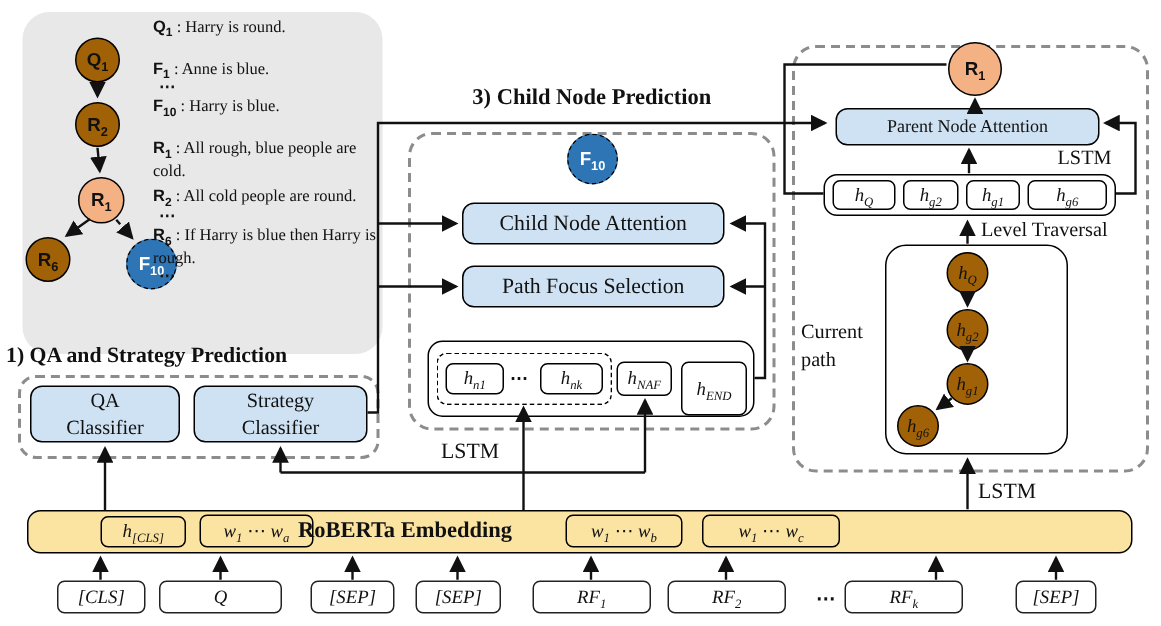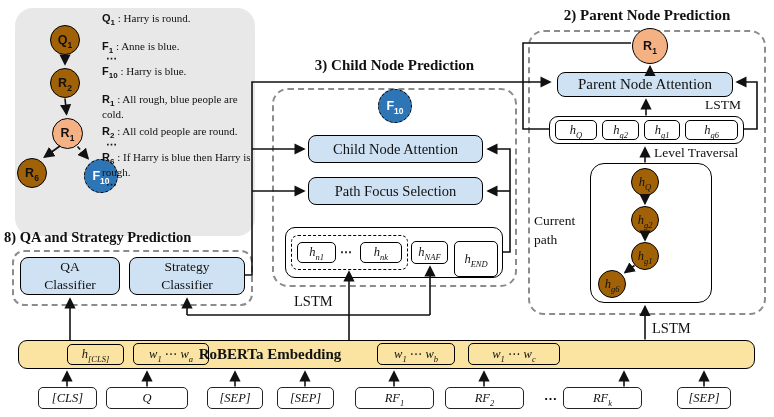--- a/index.html
+++ b/index.html
@@ -73,21 +73,21 @@
     <p><b class="lbl"><span>F</span><sub>1</sub></b><span> : Anne is blue.</span></p>
     <p class="dotline">⋯</p>
     <p class="gap"><b class="lbl"><span>F</span><sub>10</sub></b><span> : Harry is blue.</span></p>
     <p><b class="lbl"><span>R</span><sub>1</sub></b><span> : All rough, blue people are cold.</span></p>
     <p><b class="lbl"><span>R</span><sub>2</sub></b><span> : All cold people are round.</span></p>
     <p class="dotline">⋯</p>
     <p><b class="lbl"><span>R</span><sub>6</sub></b><span> : If Harry is blue then Harry is rough.</span></p>
     <p class="dotline">⋯</p>
   </div>
 
-  <div class="abs title" style="left:4px;top:229px;font-size:14.5px;">8) QA and Strategy Prediction</div>
+  <div class="abs title" style="left:4px;top:229px;font-size:14.5px;">1) QA and Strategy Prediction</div>
   <div class="abs dashedbox" style="left:12px;top:250px;width:241px;height:56px;border-radius:12px;"></div>
   <div class="abs bluebox" style="left:20px;top:257px;width:100px;height:38px;font-size:13.5px;line-height:1.35;">
     <span><span>QA</span><br>
           <span>Classifier</span></span>
   </div>
   <div class="abs bluebox" style="left:129px;top:257px;width:116px;height:38px;font-size:13.5px;line-height:1.35;">
     <span><span>Strategy</span><br>
           <span>Classifier</span></span>
   </div>
 
@@ -112,26 +112,25 @@
     <span class="m"><i>h</i><sub>nk</sub></span>
   </div>
   <div class="abs hbox z3" style="left:411px;top:241px;width:37px;height:23px;">
     <span class="m"><i>h</i><sub>NAF</sub></span>
   </div>
   <div class="abs hbox z3" style="left:454px;top:241px;width:44px;height:36px;">
     <span class="m"><i>h</i><sub>END</sub></span>
   </div>
   <div class="abs" style="left:294px;top:293px;font-size:14.5px;">LSTM</div>
 
-  <div class="abs title" style="left:528px;top:7px;width:238px;text-align:center;">2) Parent Node Prediction</div>
   <div class="abs dashedbox" style="left:528px;top:30px;width:238px;height:285px;"></div>
   <div class="abs circle c-orange z2" style="left:632px;top:28px;width:36px;height:36px;">
     <span class="cl"><span>R</span><sub>1</sub></span>
   </div>
-  <div class="abs bluebox label-serif" style="left:557px;top:72px;width:176px;height:25px;font-size:15px;">
+  <div class="abs bluebox label-serif" style="left:557px;top:72px;width:176px;height:25px;font-size:12px;">
     <span>Parent Node Attention</span>
   </div>
   <div class="abs small-label" style="left:705px;top:97px;">LSTM</div>
   <div class="abs solidrow" style="left:549px;top:116px;width:195px;height:28px;border-radius:9px;"></div>
   <div class="abs hbox z3" style="left:555px;top:120px;width:42px;height:20px;">
     <span class="m"><i>h</i><sub>Q</sub></span>
   </div>
   <div class="abs hbox z3" style="left:602px;top:120px;width:37px;height:20px;">
     <span class="m"><i>h</i><sub>g2</sub></span>
   </div>

